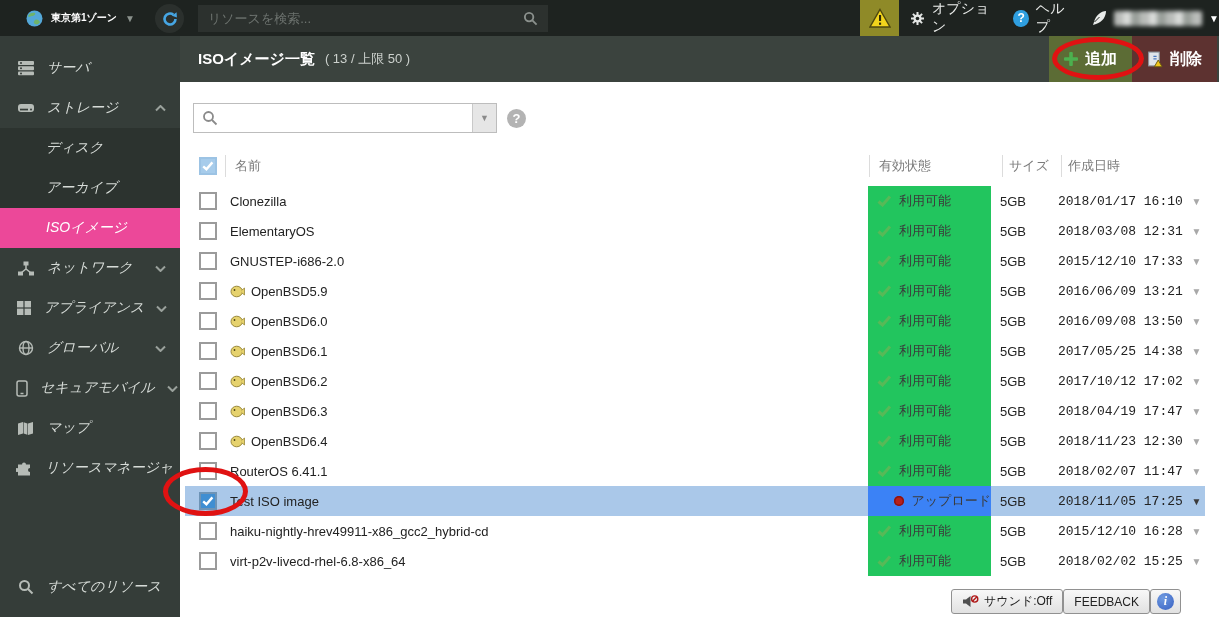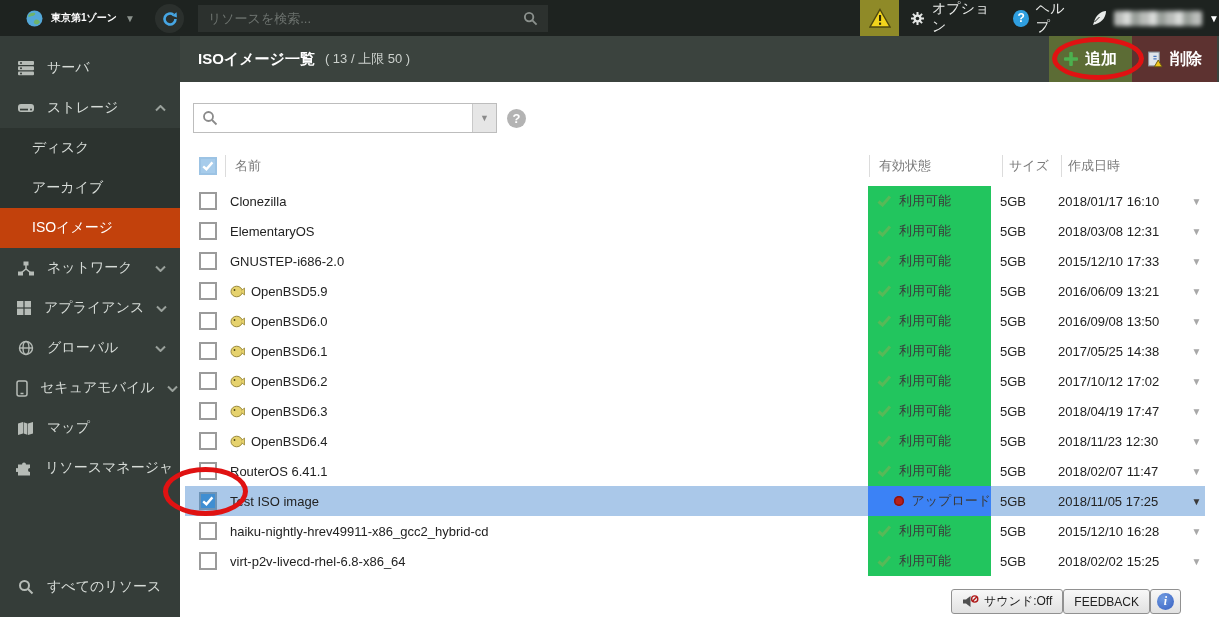--- a/index.html
+++ b/index.html
@@ -29,24 +29,24 @@
               background:repeating-linear-gradient(90deg,#b9bcb9 0 9px,#d8dad8 9px 17px,#9aa09b 17px 26px);
               filter:blur(2px); }
   .user-caret { color:#fff; font-size:10px; }
 
   
   .sidebar { position:absolute; left:0; top:36px; width:180px; height:581px; background:#353d39;
              display:flex; flex-direction:column; padding-top:12px; }
   .sb-item { height:40px; flex:0 0 40px; display:flex; align-items:center; padding:0 14px 0 16px;
              color:#d6dbd7; font-size:14px; gap:12px; cursor:pointer; }
   .sb-icon { width:19px; display:flex; justify-content:center; align-items:center; }
-  .sb-label { flex:1; white-space:nowrap; }
+  .sb-label { flex:1; white-space:nowrap;font-style:italic; }
   .sb-chevron { display:flex; align-items:center; }
-  .sb-item.sub { padding-left:32px; background:#2c332f; }
-  .sb-item.selected { background:#c2410c; color:#fff; }
+  .sb-item.sub { padding-left:46px; background:#2c332f; }
+  .sb-item.selected { background:#ec4899; color:#fff; }
   .sb-item.bottom { margin-top:auto; margin-bottom:10px; }
 
   
   .header-bar { position:absolute; left:180px; top:36px; width:1039px; height:46px; background:#3b433e;
                 display:flex; align-items:center; }
   .hdr-title { margin-left:18px; color:#fff; font-weight:bold; font-size:15px; }
   .hdr-count { margin-left:10px; color:#ccd1cd; font-size:13px; }
   .hdr-buttons { margin-left:auto; display:flex; height:46px; }
   .hbtn { display:flex; align-items:center; gap:7px; padding:0 15px; color:#fff; font-size:16px;
           font-weight:bold; cursor:pointer; }
@@ -70,21 +70,21 @@
   .t-header { display:flex; align-items:center; height:32px; color:#7b7b7b; font-size:13px; margin-bottom:4px; }
   .t-row { display:flex; align-items:center; height:30px; font-size:13px; color:#222; cursor:pointer; }
   .t-row.selected { background:#aac8e9; }
   .c-cb { width:40px; padding-left:14px; display:flex; align-items:center; }
   .c-name { width:643px; padding-left:5px; display:flex; align-items:center; gap:6px; overflow:hidden; white-space:nowrap; }
   .c-status { width:123px; align-self:stretch; display:flex; align-items:center; gap:7px; padding-left:9px; color:#3b3b3b; }
   .c-status.ok { background:#22c55e; }
   .c-status.upload { background:#3b82f6;justify-content:flex-end; }
   .c-gap { width:9px; align-self:stretch; }
   .c-size { width:58px; }
-  .c-date { width:130px; }
+  .c-date { width:130px;font-family:Liberation Mono, monospace; }
   .c-caret { width:17px; color:#a8a8a8; font-size:10px; text-align:center; cursor:pointer; }
   .t-row.selected .c-caret { color:#3a3a3a; }
   .t-header .hsep { width:1px; height:22px; background:#dcdcdc; }
   .t-header .c-name { padding-left:9px; }
   .t-header .c-status, .t-header .c-size, .t-header .c-date { background:none; color:#7b7b7b; }
   .dot { width:10px; height:10px; border-radius:50%; background:#b6201d; box-shadow:inset 0 0 0 1.5px #8c1412; }
   .cb { width:18px; height:18px; border:2px solid #9b9b9b; background:#fff; display:flex;
         align-items:center; justify-content:center; cursor:pointer; }
   .cb.checked { background:#3f8ed2; border-color:#6d93b6; }
   .cb.header { background:#a7cceb; border-color:#9cc3e4; }

